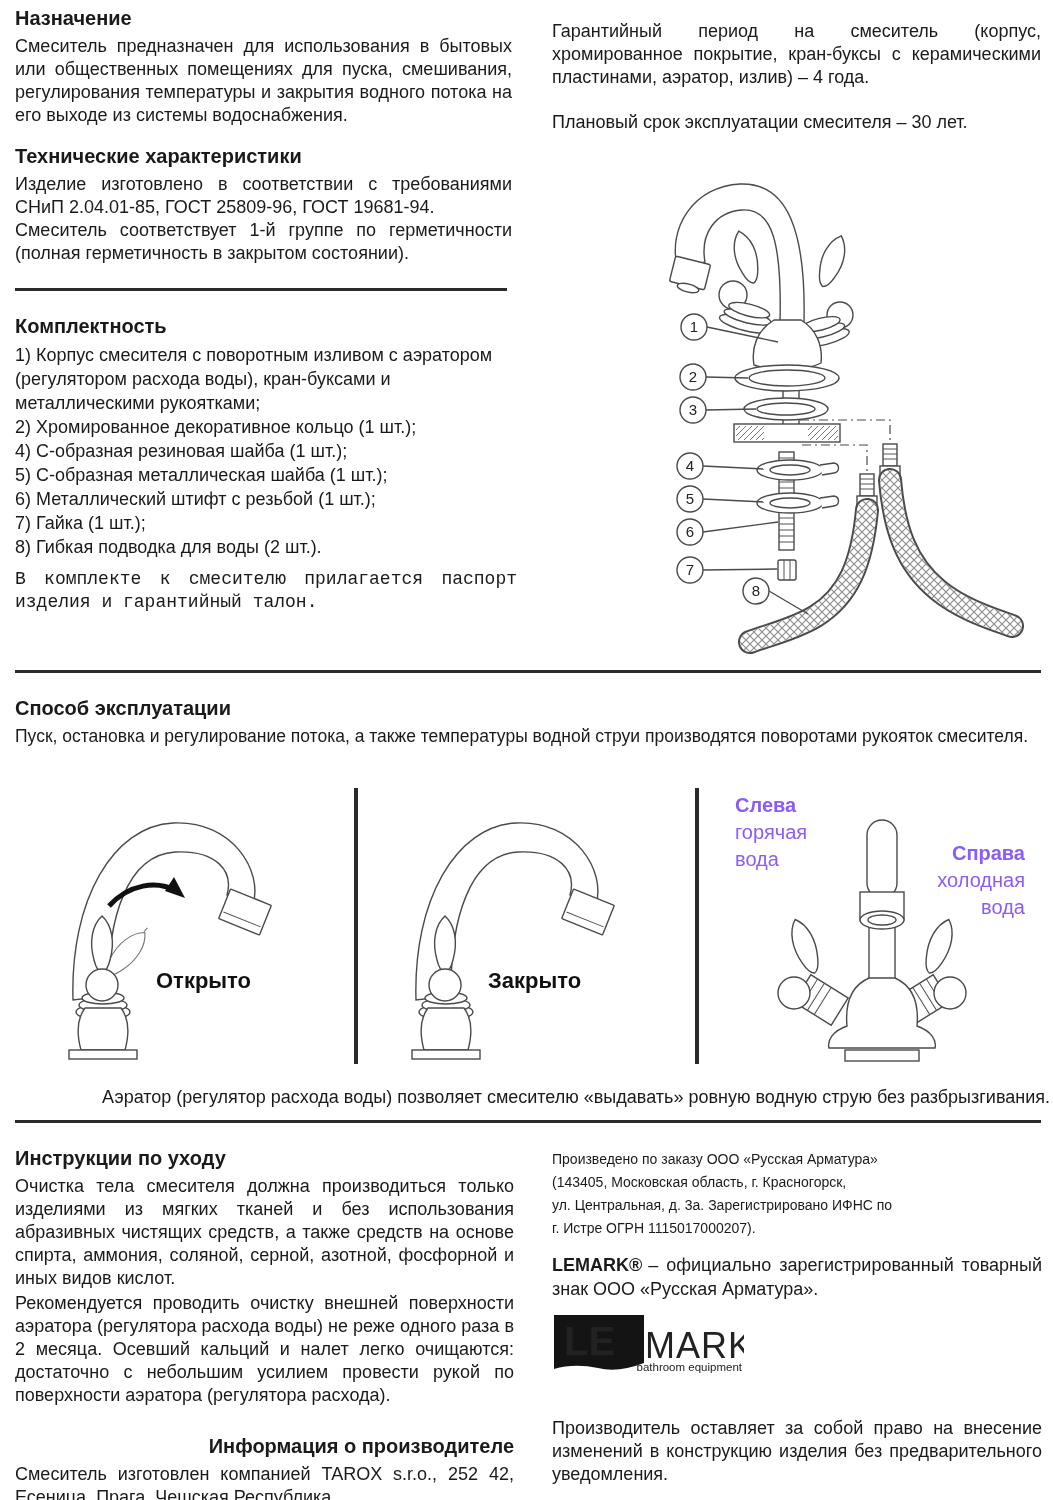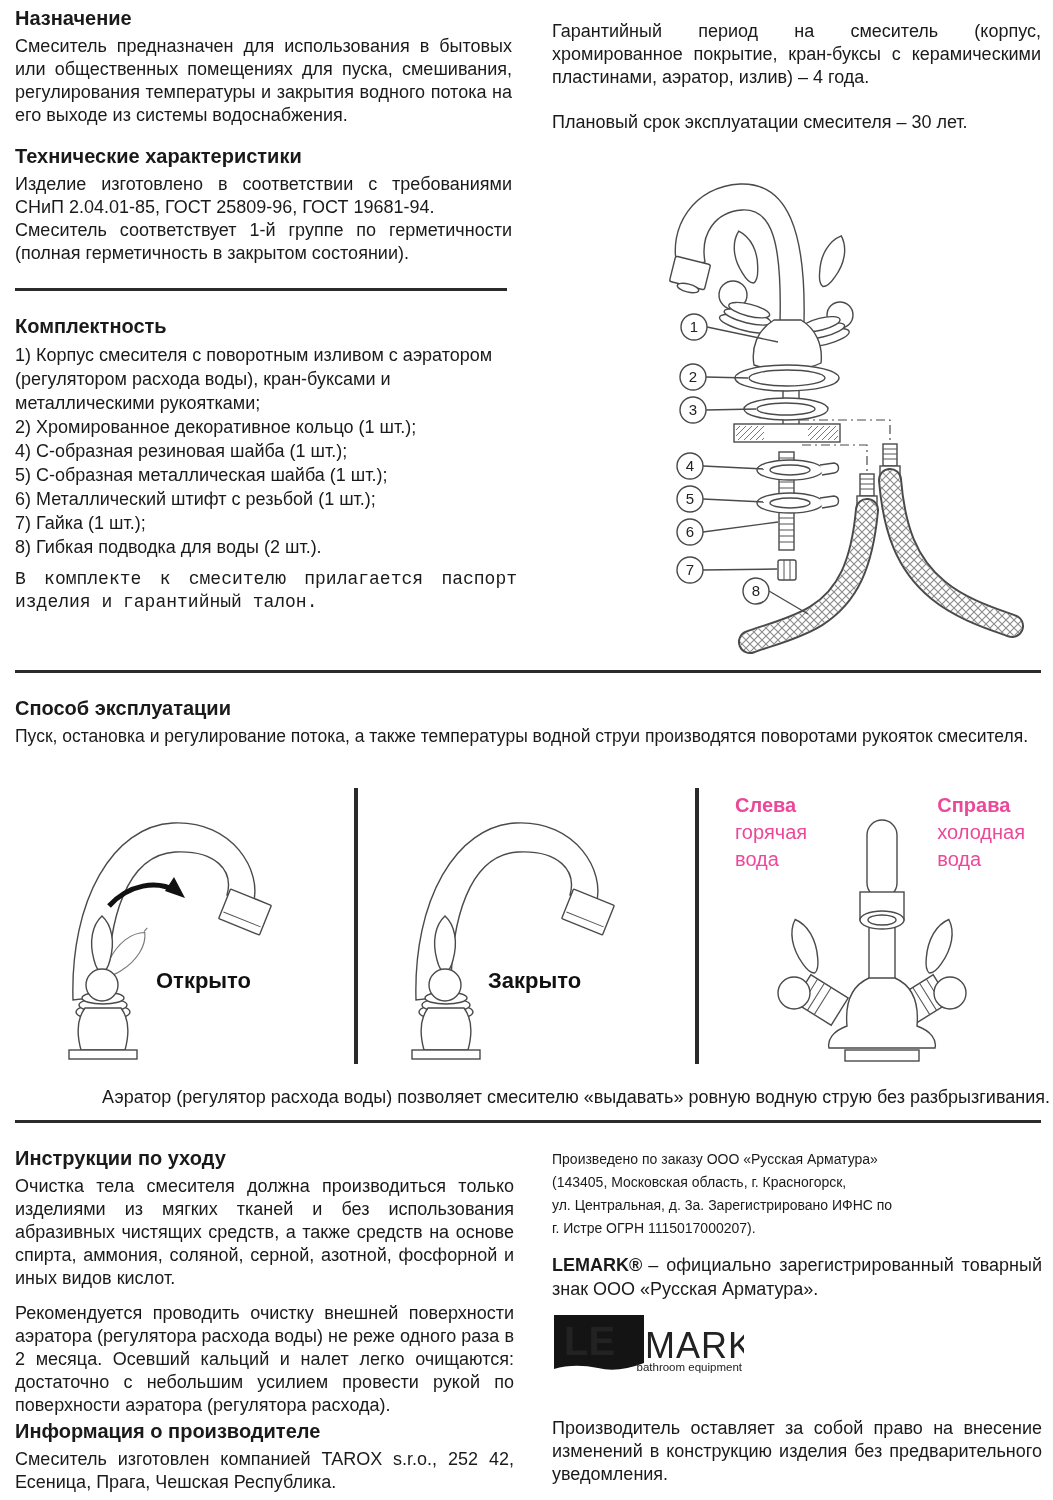--- a/index.html
+++ b/index.html
@@ -9,23 +9,23 @@
   .hd{font-size:20px;font-weight:bold;margin:0 0 5px 0;line-height:24px;}
   .body-p{font-size:18px;line-height:23px;text-align:justify;margin:0;}
   .list-p{font-size:18px;line-height:24px;text-align:left;margin:0;}
   .rule{position:absolute;background:#2b2b2b;height:3px;}
   .usage-row{display:flex;}
   .panel{position:relative;height:276px;}
   .p1{width:337px;border-right:4px solid #2a2a2a;}
   .p2{width:339px;border-right:4px solid #2a2a2a;}
   .p3{width:346px;}
   .fig-label{position:absolute;font-size:22px;font-weight:bold;color:#111;}
-  .water-label{position:absolute;font-size:20px;line-height:27px;color:#ec4899;}
+  .water-label{position:absolute;font-size:20px;line-height:27px;color:#8b5cf6;}
   .water-label .b{font-weight:bold;}
-  .wl-right{text-align:left;}
+  .wl-right{text-align:right;margin-top:48px;}
   .tm{font-size:18px;line-height:24px;text-align:justify;margin:13px 0 0 0;}
   .tm .brand{font-weight:bold;}
   .tm .rest{margin-left:6px;}
   .ordered-line{font-size:14px;line-height:23px;}
   .rights-p{font-size:18px;line-height:23px;text-align:justify;margin:36px 0 0 0;}
   .logo-wrap{margin-top:12px;text-align:left;}
   svg .fw{fill:#ffffff;stroke:#4a4a4a;stroke-width:1.4px;}
   svg .ln{fill:none;stroke:#4a4a4a;stroke-width:1.4px;}
   svg .thin{fill:none;stroke:#555;stroke-width:1px;}
   svg .dd{fill:none;stroke:#4a4a4a;stroke-width:1.2px;stroke-dasharray:9 4 2 4;}
@@ -265,22 +265,22 @@
     </div>
   </div>
 
   <p class="abs body-p" style="left:15px;top:1086px;width:1035px;text-align:right;">Аэратор (регулятор расхода воды) позволяет смесителю «выдавать» ровную водную струю без разбрызгивания.</p>
 
   <div class="rule" style="left:15px;top:1120px;width:1026px;"></div>
 
   <section class="abs" style="left:15px;top:1146px;width:499px;">
     <div class="hd">Инструкции по уходу</div>
     <p class="body-p">Очистка тела смесителя должна производиться только изделиями из мягких тканей и без использования абразивных чистящих средств, а также средств на основе спирта, аммония, соляной, серной, азотной, фосфорной и иных видов кислот.</p>
-    <p class="body-p" style="margin-top:12px;">Рекомендуется проводить очистку внешней поверхности аэратора (регулятора расхода воды) не реже одного раза в 2 месяца. Осевший кальций и налет легко очищаются: достаточно с небольшим усилием провести рукой по поверхности аэратора (регулятора расхода).</p>
-    <div class="hd" style="margin-top:2px;">Информация о производителе</div>
+    <p class="body-p" style="margin-top:2px;">Рекомендуется проводить очистку внешней поверхности аэратора (регулятора расхода воды) не реже одного раза в 2 месяца. Осевший кальций и налет легко очищаются: достаточно с небольшим усилием провести рукой по поверхности аэратора (регулятора расхода).</p>
+    <div class="hd" style="margin-top:27px;text-align:right;">Информация о производителе</div>
     <p class="body-p">Смеситель изготовлен компанией TAROX s.r.o., 252 42, Есеница, Прага, Чешская Республика.</p>
   </section>
 
   <section class="abs" style="left:552px;top:1148px;width:490px;">
     <div>
       <div class="ordered-line">Произведено по заказу ООО «Русская Арматура»</div>
       <div class="ordered-line">(143405, Московская область, г. Красногорск,</div>
       <div class="ordered-line">ул. Центральная, д. 3а. Зарегистрировано ИФНС по</div>
       <div class="ordered-line">г. Истре ОГРН 1115017000207).</div>
     </div>

